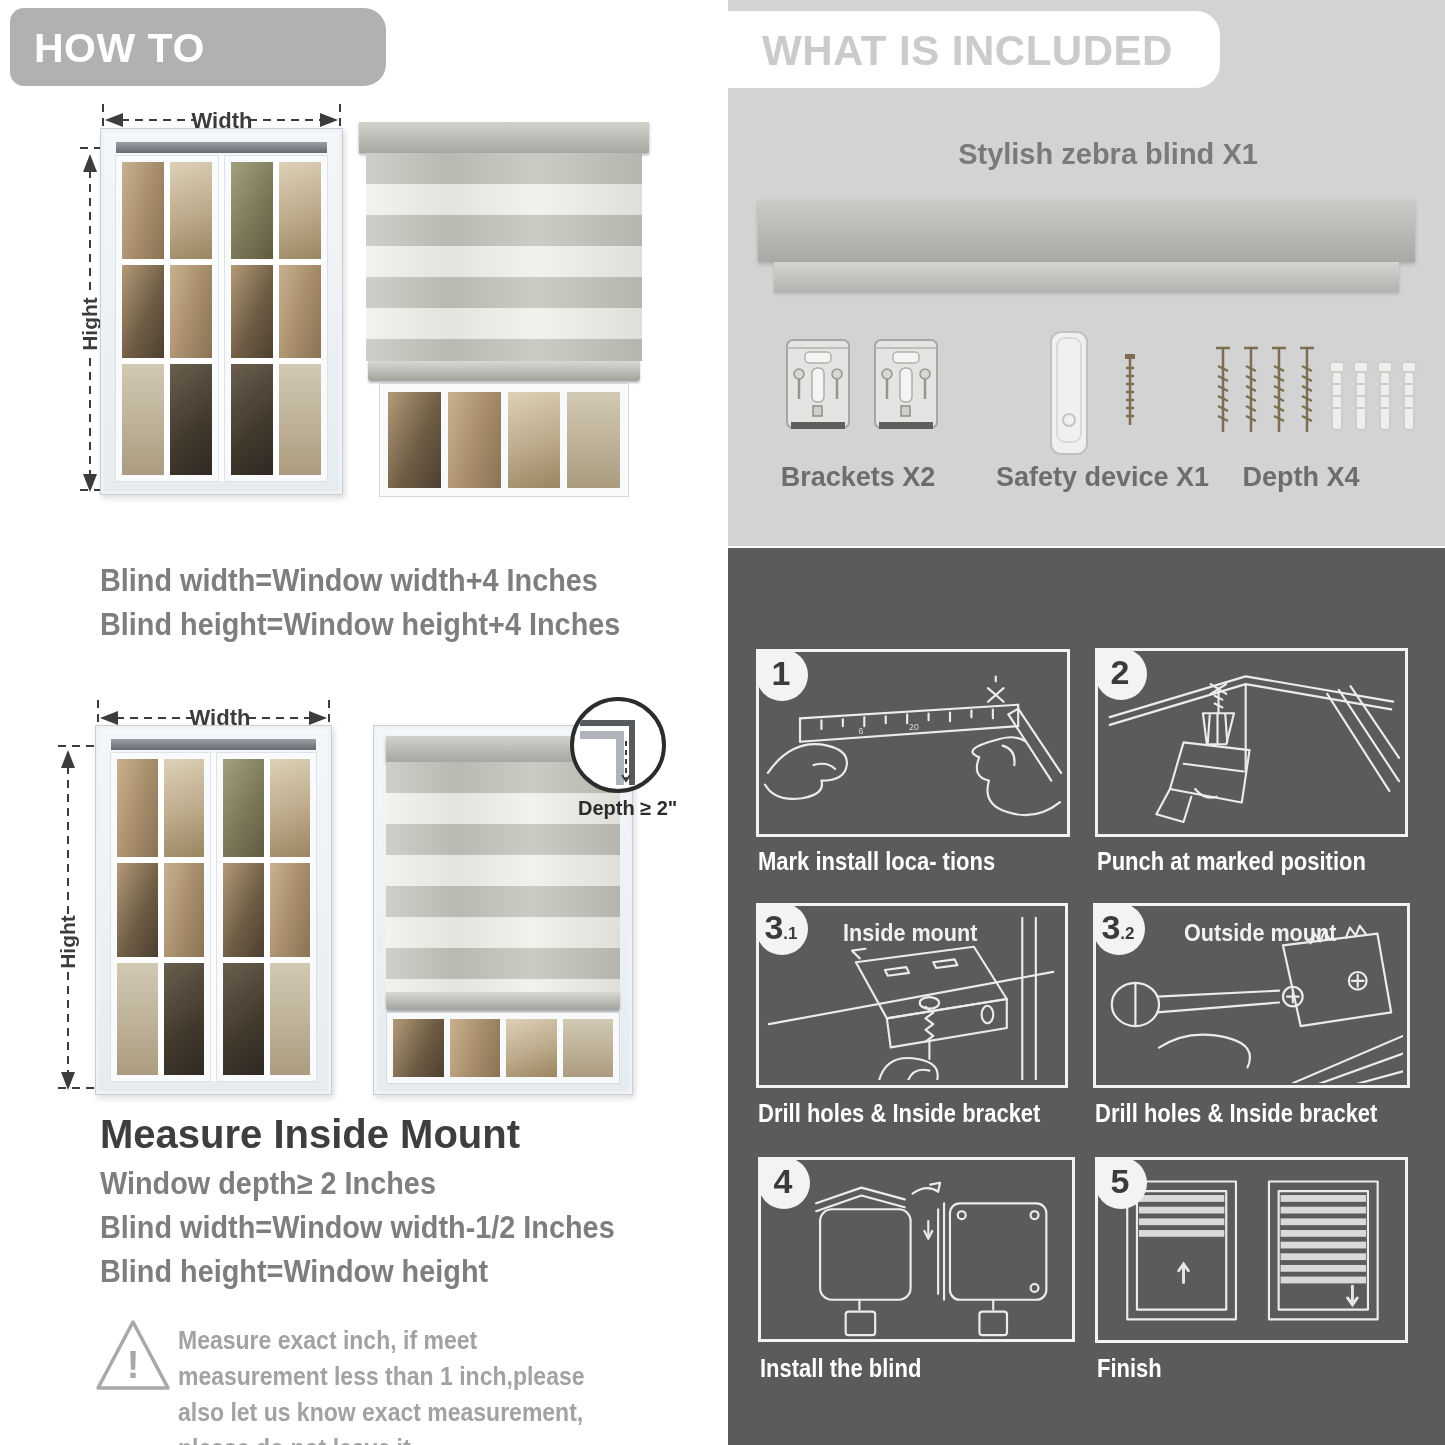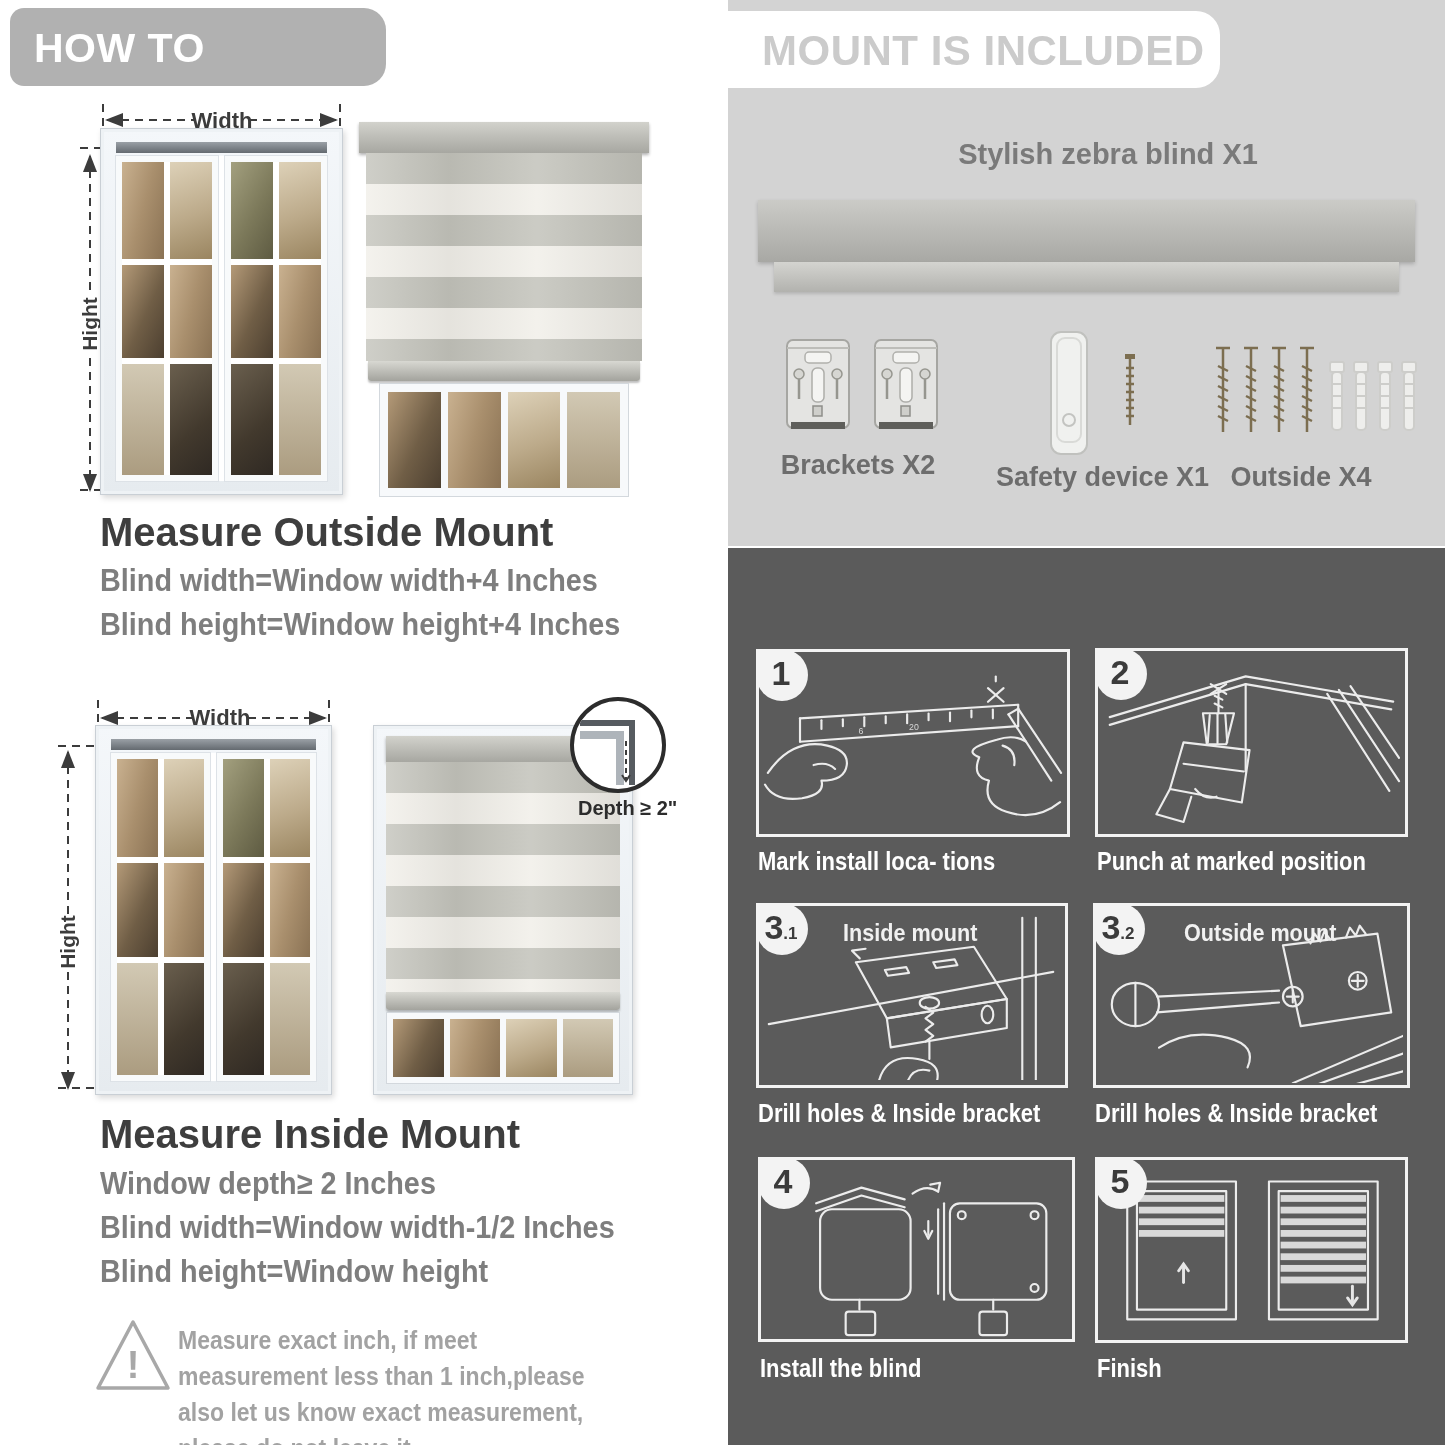--- a/index.html
+++ b/index.html
@@ -121,21 +121,20 @@
     <div class="abs zebra-body" style="left:366px;top:53px;width:276px;height:208px;"></div>
     <div class="abs zebra-rail" style="left:368px;top:261px;width:272px;height:20px;"></div>
     <div class="abs win-bottom" style="left:379px;top:283px;width:250px;height:114px;">
       <div class="pane pb"></div>
         <div class="pane pa"></div>
       <div class="pane pc"></div>
         <div class="pane pe"></div>
     </div>
   </div>
 
-  <div class="abs m-heading" style="left:100px;top:510px;">Measure Outside Mount</div>
   <div class="abs m-line" style="left:100px;top:563px;">Blind width=Window width+4 Inches</div>
   <div class="abs m-line" style="left:100px;top:607px;">Blind height=Window height+4 Inches</div>
 
   <div class="abs" style="left:0;top:680px;width:700px;height:420px;">
     <svg class="abs" style="left:0;top:0;" width="700" height="420" viewBox="0 0 700 420">
       <defs>
         <marker id="a2s" markerWidth="10" markerHeight="8" refX="1" refY="3.5" orient="auto">
           <path d="M9 0 L0 3.5 L9 7 Z" fill="#3c3c3c"></path>
           </marker>
         <marker id="a2e" markerWidth="10" markerHeight="8" refX="8" refY="3.5" orient="auto">
@@ -206,21 +205,21 @@
   <div class="abs m-line" style="left:100px;top:1210px;">Blind width=Window width-1/2 Inches</div>
   <div class="abs m-line" style="left:100px;top:1254px;">Blind height=Window height</div>
 
   <svg class="abs" style="left:92px;top:1316px;" width="82" height="80" viewBox="0 0 82 80">
     <path d="M41 6 L76 72 L6 72 Z" fill="none" stroke="#a8a8a8" stroke-width="3.5" stroke-linejoin="round"></path>
     <text x="41" y="62" text-anchor="middle" font-size="38" font-weight="700" fill="#a8a8a8">!</text>
   </svg>
   <div class="abs warn-text" style="left:178px;top:1322px;width:480px;">Measure exact inch, if meet measurement less than 1 inch,please also let us know exact measurement, please do not leave it</div>
 
   <div class="abs included-panel">
-    <div class="abs included-header">MOUNT IS INCLUDED</div>
+    <div class="abs included-header">WHAT IS INCLUDED</div>
     <div class="abs blind-title">Stylish zebra blind X1</div>
 
     <div class="abs rail1"></div>
     <div class="abs rail2"></div>
 
     <svg class="abs" style="left:55px;top:332px;" width="160" height="112" viewBox="0 0 160 112">
       <g>
         <rect x="4" y="8" width="62" height="88" rx="6" fill="#e4e4e2" stroke="#a6a6a2" stroke-width="2"></rect>
         <path d="M4 16 H66" stroke="#bdbdb9" stroke-width="2"></path>
         <rect x="22" y="20" width="26" height="11" rx="4" fill="#f4f4f2" stroke="#b0b0ac" stroke-width="1.5"></rect>
@@ -291,23 +290,23 @@
           <rect x="134" y="32" width="10" height="58" rx="4"></rect>
         <path d="M134 44 h10 M134 56 h10 M134 68 h10" fill="none"></path>
       </g>
       <g transform="translate(72 0)" fill="#eeeeec" stroke="#cdcdca" stroke-width="2">
         <rect x="132" y="22" width="14" height="10" rx="2"></rect>
           <rect x="134" y="32" width="10" height="58" rx="4"></rect>
         <path d="M134 44 h10 M134 56 h10 M134 68 h10" fill="none"></path>
       </g>
     </svg>
 
-    <div class="abs part-label" style="left:15px;top:450px;width:230px;">Brackets X2</div>
+    <div class="abs part-label" style="left:15px;top:462px;width:230px;">Brackets X2</div>
     <div class="abs part-label" style="left:250px;top:462px;width:225px;margin-left:12px;">Safety device X1</div>
-    <div class="abs part-label" style="left:468px;top:462px;width:210px;">Outside X4</div>
+    <div class="abs part-label" style="left:468px;top:462px;width:210px;">Depth X4</div>
   </div>
 
   <div class="abs mount-panel">
 
     <div class="step-panel" style="left:28px;top:101px;width:314px;height:188px;">
       <svg class="ill" viewBox="0 0 308 176">
         <g stroke="#ececec" stroke-width="2.2" fill="none" stroke-linecap="round" stroke-linejoin="round">
           <path d="M38 64 L262 50"></path>
             <path d="M38 88 L262 72"></path>
             <path d="M38 64 V88"></path>

